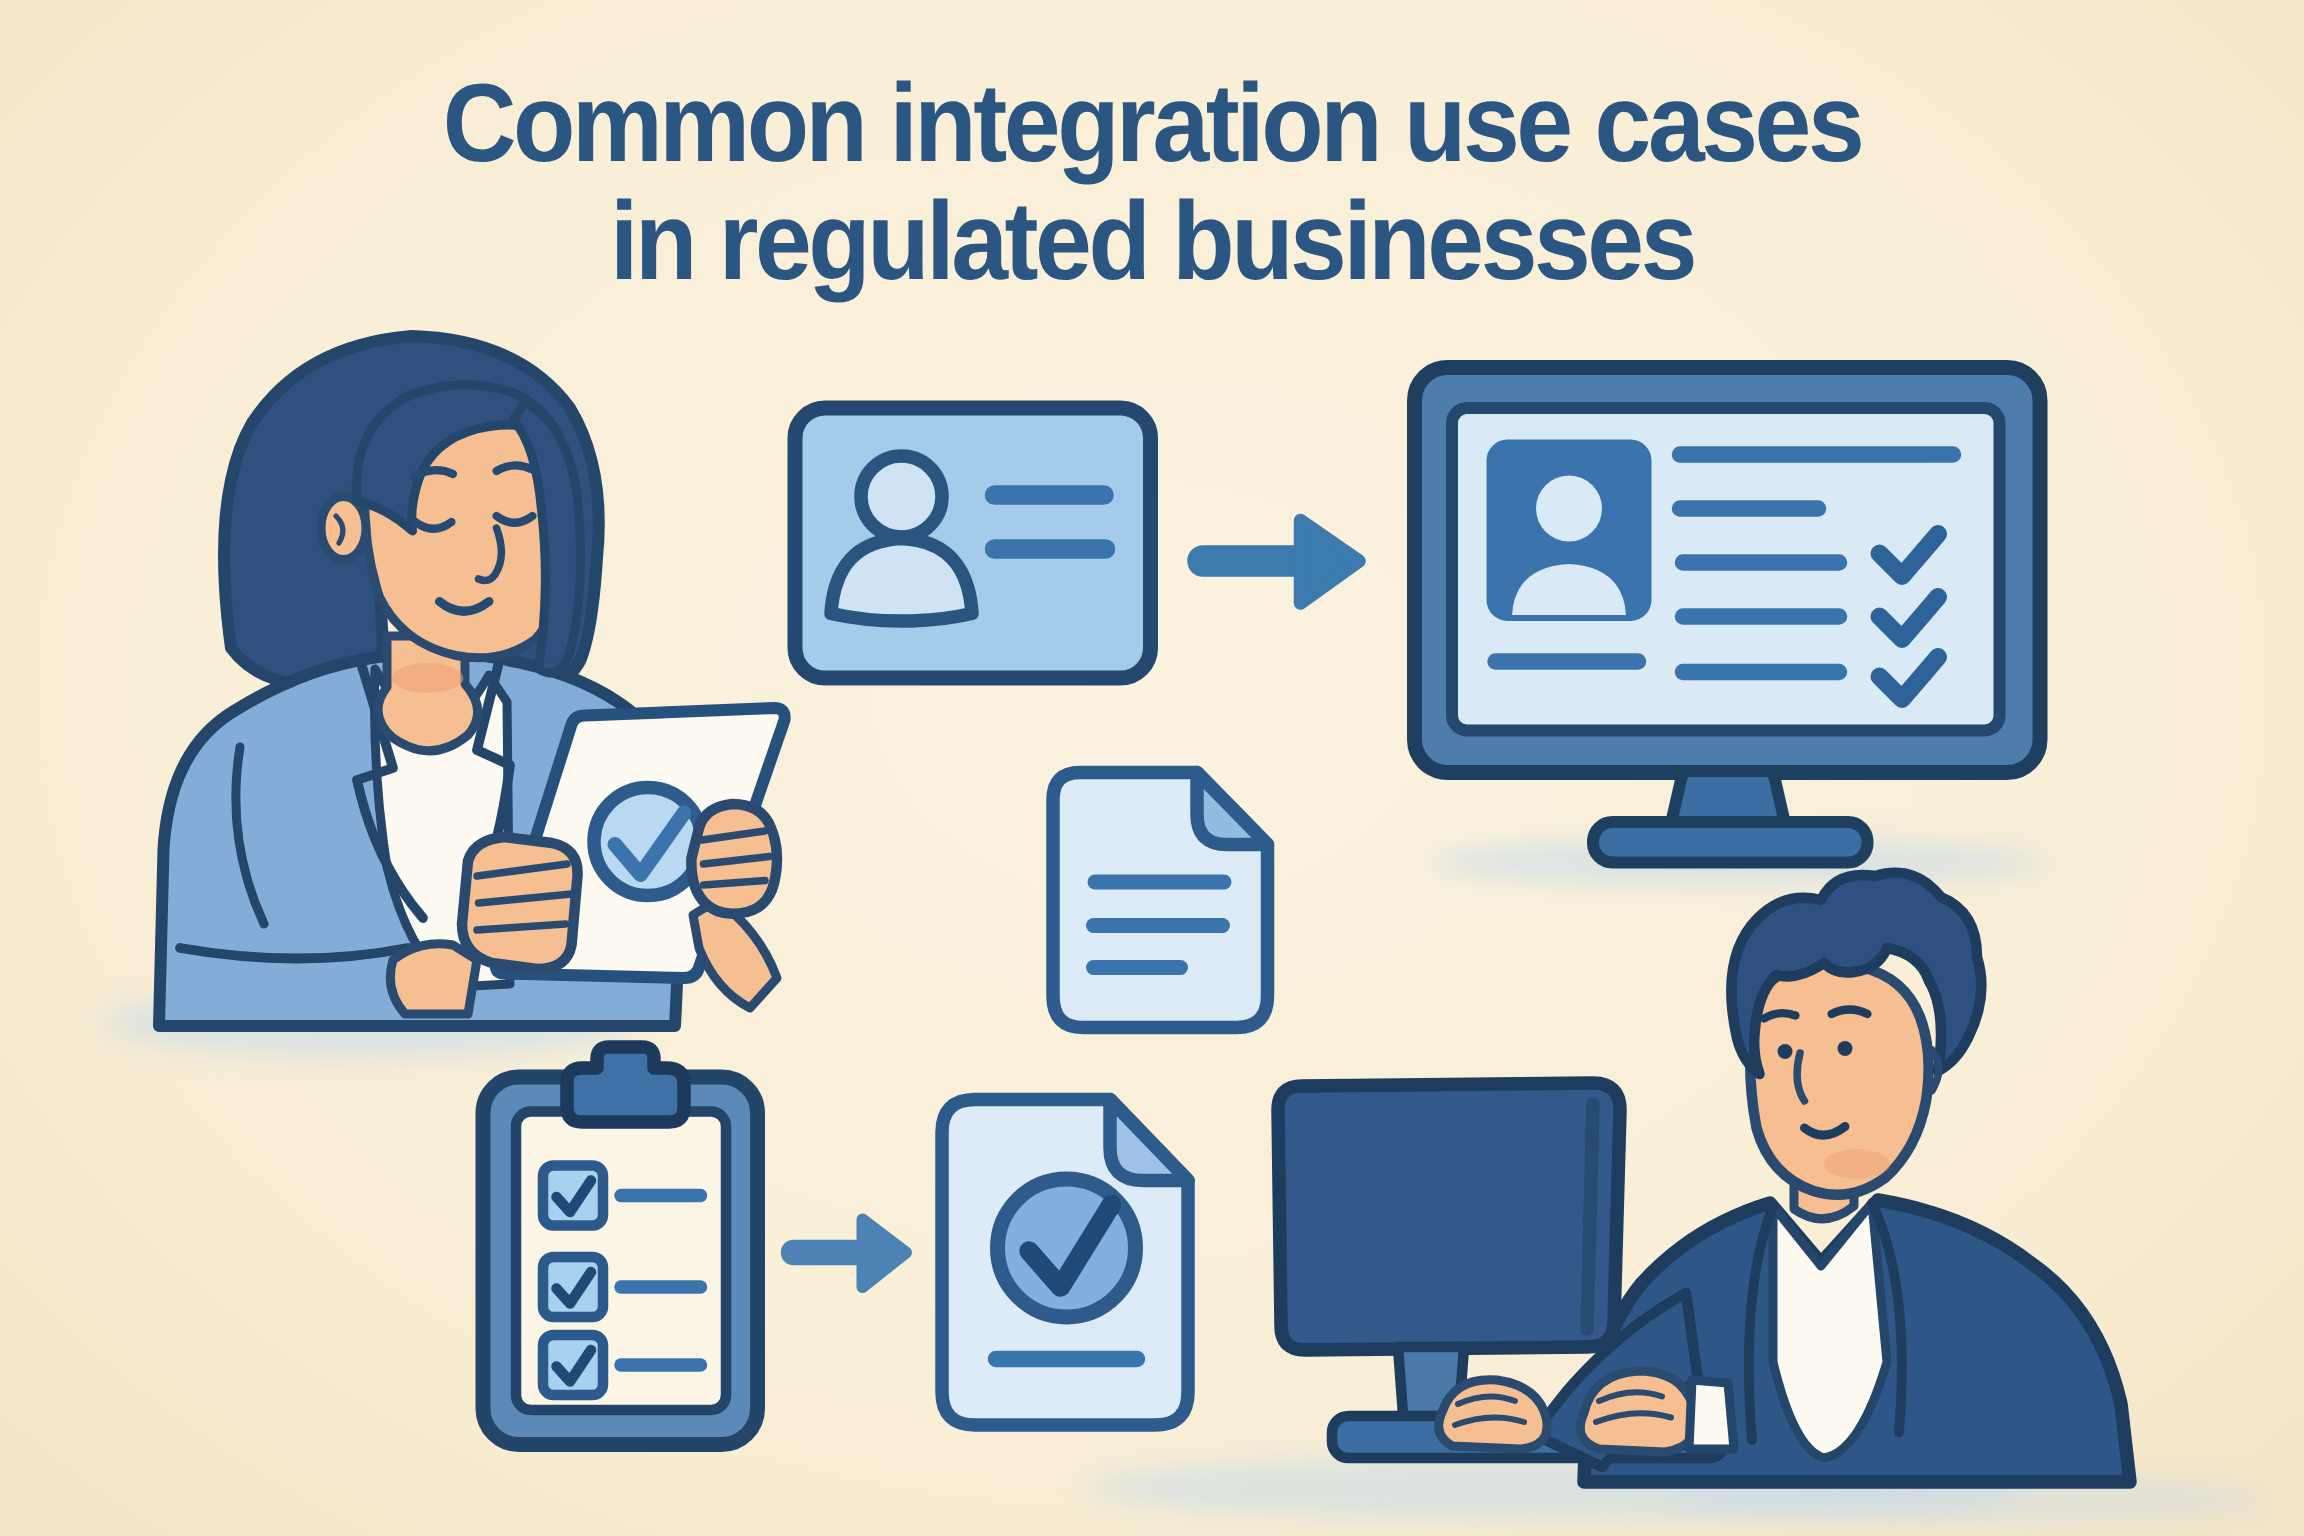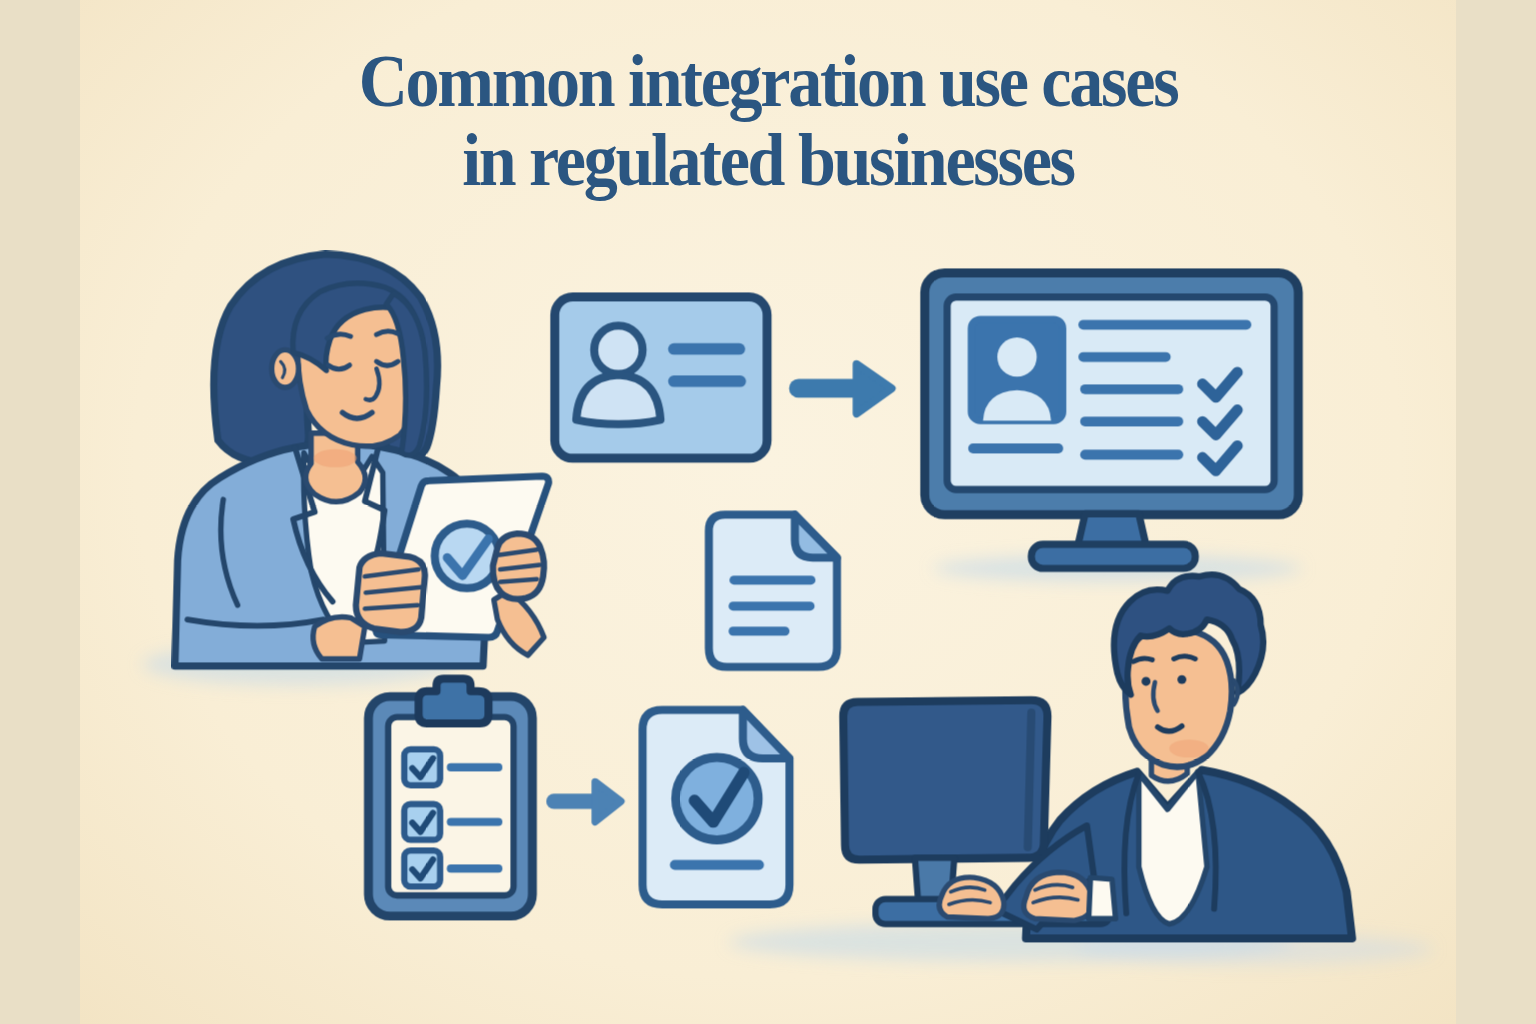--- a/index.html
+++ b/index.html
@@ -1,19 +1,19 @@
 <!DOCTYPE html>
 <html style="--background: #f9eed5; --bg-light: #fbf3e0; --bg-edge: #f3e4c4; --title: #2b5681; --outline: #24466b; --blue-line: #3b74ad; --blue-arrow: #3d7aad; --blue-card: #a5cbea; --blue-screen: #d9eaf6; --blue-frame: #4c7dab; --blue-clipboard: #5b89b8; --blue-doc: #dcebf7; --blue-fold: #93bce2; --blue-circle: #7fb0de; --blue-blazer: #83add8; --navy-suit: #2e5787; --navy-hair: #2f5180; --skin: #f5bf92; --white-paper: #fdfaf1; --cream-paper: #fbf5e6; --checkbox-blue: #a8d0ef; --shadow-blue: #c3d8ea;"><head>
 <meta charset="utf-8">
 <style>
   html,body{margin:0;padding:0;background:#e9dfc6;}
   #canvas{
-    position:relative;width:1376px;height:1024px;overflow:hidden;margin:0 auto;
+    position:relative;width:1536px;height:1024px;overflow:hidden;margin:0 auto;
     background:radial-gradient(ellipse at 50% 45%, var(--bg-light,#fbf3e0) 0%, var(--background,#f9eed5) 65%, var(--bg-edge,#f3e4c4) 100%);
-    font-family:Liberation Serif, serif;
+    font-family:Liberation Sans, sans-serif;
   }
   #art{position:absolute;left:0;top:0;width:100%;height:100%;}
   .title{
     position:absolute;top:42px;left:0;width:100%;text-align:center;
     color:var(--title,#2b5681);font-weight:bold;font-size:74px;line-height:1.07;
     letter-spacing:-2.5px;transform:scaleX(.92);
   }
   
   .f-skin{fill:var(--skin,#f5bf92)} .f-hair{fill:var(--navy-hair,#2f5180)}
   .f-blazer{fill:var(--blue-blazer,#83add8)} .f-white{fill:var(--white-paper,#fdfaf1)}

